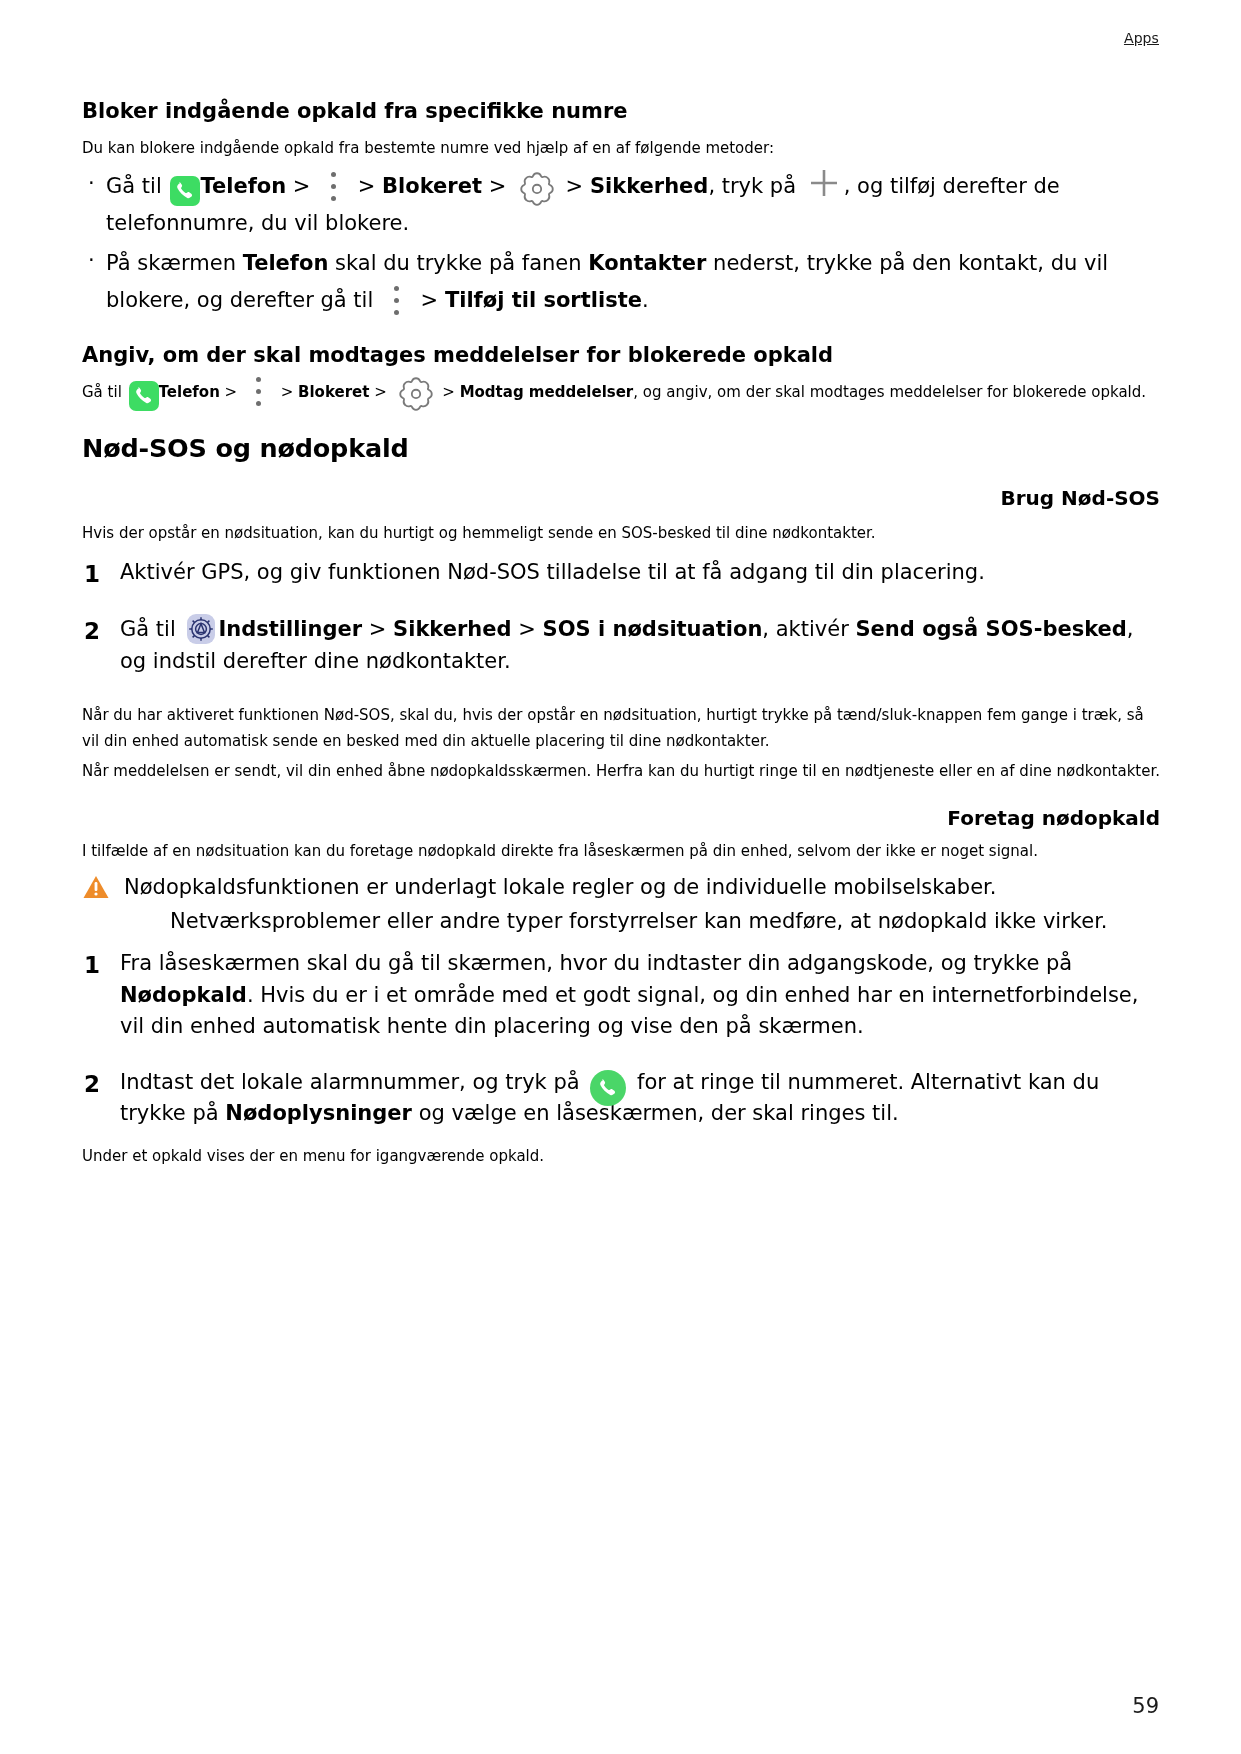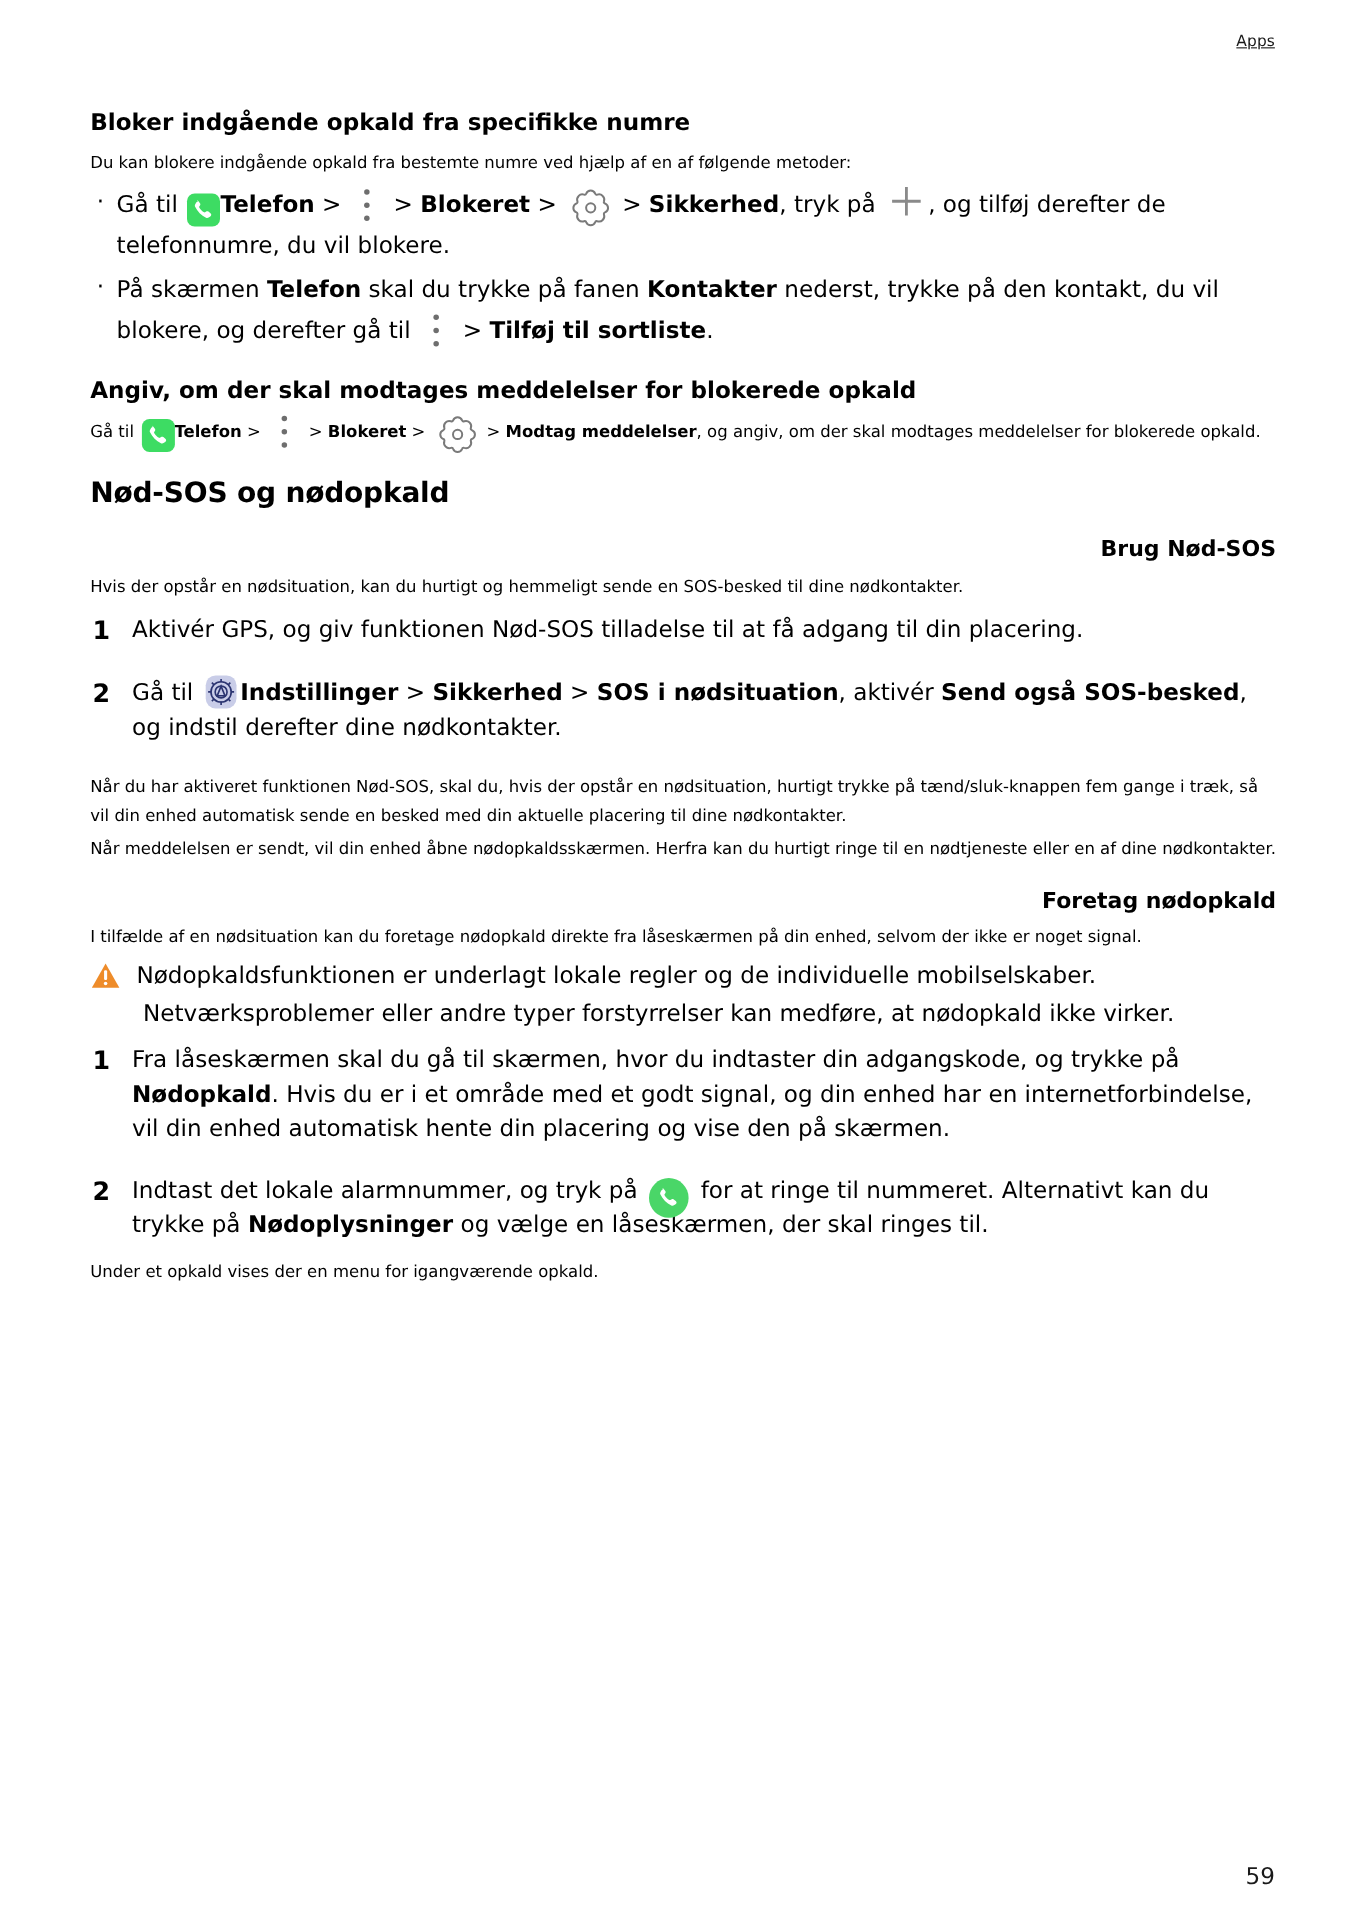--- a/index.html
+++ b/index.html
@@ -183,21 +183,21 @@
     font-size: 21px;
     line-height: 1.62;
   }
   .note .warn-icon {
     position: absolute;
     left: 0px;
     top: 4px;
     width: 28px;
     height: 26px;
   }
-  .note .line2 { display: block; padding-left: 6px; }
+  .note .line2 { display: block; padding-left: 6px; margin-left: 40px; }
 </style>
 </head>
 <body>
 
 <div class="page">
 
   <div class="running-head">Apps</div>
 
   <div class="content">
 

